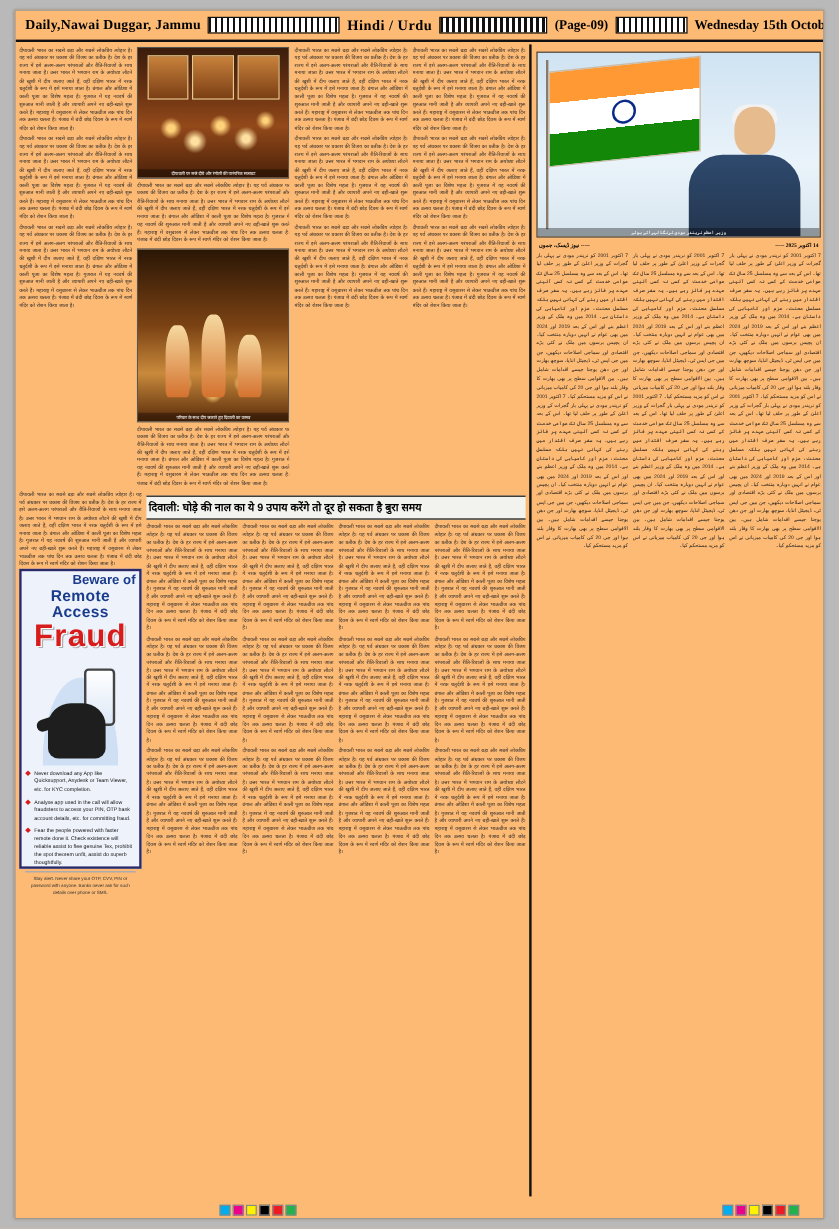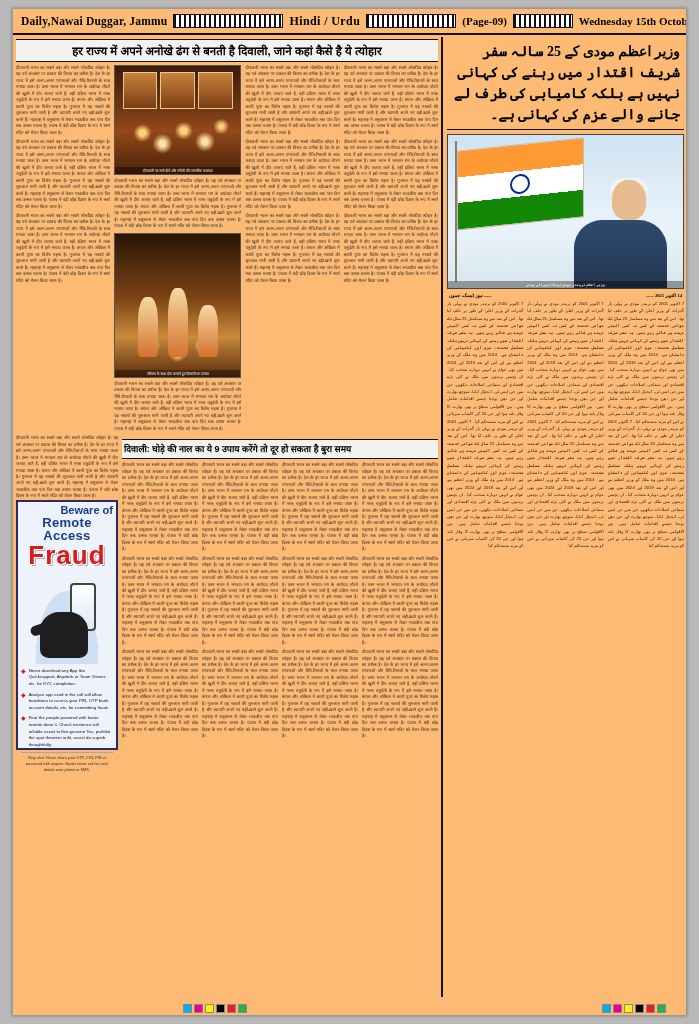--- a/index.html
+++ b/index.html
@@ -345,21 +345,20 @@
     <div class="mh-bars2"></div>
     <div class="mh-page">(Page-09)</div>
     <div class="mh-bars3"></div>
     <div class="mh-date">Wednesday 15th October 2025</div>
   </div>
 
   <div class="body-wrap">
 
     <div class="left-side">
 
-      <div class="hi-banner">हर राज्य में अपने अनोखे ढंग से बनती है दिवाली, जाने कहां कैसे है ये त्योहार</div>
 
       <div class="cols">
 
         <div class="col">
           <div class="tcol">दीपावली भारत का सबसे बड़ा और सबसे लोकप्रिय त्योहार है। यह पर्व अंधकार पर प्रकाश की विजय का प्रतीक है। देश के हर राज्य में इसे अलग-अलग परंपराओं और रीति-रिवाजों के साथ मनाया जाता है। उत्तर भारत में भगवान राम के अयोध्या लौटने की खुशी में दीप जलाए जाते हैं, वहीं दक्षिण भारत में नरक चतुर्दशी के रूप में इसे मनाया जाता है। बंगाल और ओडिशा में काली पूजा का विशेष महत्व है। गुजरात में यह नववर्ष की शुरुआत मानी जाती है और व्यापारी अपने नए बही-खाते शुरू करते हैं। महाराष्ट्र में वसुबारस से लेकर भाऊबीज तक पांच दिन तक उत्सव चलता है। पंजाब में बंदी छोड़ दिवस के रूप में स्वर्ण मंदिर को रोशन किया जाता है।</div>
           <div class="tcol" style="margin-top:3px">दीपावली भारत का सबसे बड़ा और सबसे लोकप्रिय त्योहार है। यह पर्व अंधकार पर प्रकाश की विजय का प्रतीक है। देश के हर राज्य में इसे अलग-अलग परंपराओं और रीति-रिवाजों के साथ मनाया जाता है। उत्तर भारत में भगवान राम के अयोध्या लौटने की खुशी में दीप जलाए जाते हैं, वहीं दक्षिण भारत में नरक चतुर्दशी के रूप में इसे मनाया जाता है। बंगाल और ओडिशा में काली पूजा का विशेष महत्व है। गुजरात में यह नववर्ष की शुरुआत मानी जाती है और व्यापारी अपने नए बही-खाते शुरू करते हैं। महाराष्ट्र में वसुबारस से लेकर भाऊबीज तक पांच दिन तक उत्सव चलता है। पंजाब में बंदी छोड़ दिवस के रूप में स्वर्ण मंदिर को रोशन किया जाता है।</div>
           <div class="tcol" style="margin-top:3px">दीपावली भारत का सबसे बड़ा और सबसे लोकप्रिय त्योहार है। यह पर्व अंधकार पर प्रकाश की विजय का प्रतीक है। देश के हर राज्य में इसे अलग-अलग परंपराओं और रीति-रिवाजों के साथ मनाया जाता है। उत्तर भारत में भगवान राम के अयोध्या लौटने की खुशी में दीप जलाए जाते हैं, वहीं दक्षिण भारत में नरक चतुर्दशी के रूप में इसे मनाया जाता है। बंगाल और ओडिशा में काली पूजा का विशेष महत्व है। गुजरात में यह नववर्ष की शुरुआत मानी जाती है और व्यापारी अपने नए बही-खाते शुरू करते हैं। महाराष्ट्र में वसुबारस से लेकर भाऊबीज तक पांच दिन तक उत्सव चलता है। पंजाब में बंदी छोड़ दिवस के रूप में स्वर्ण मंदिर को रोशन किया जाता है।</div>
         </div>
 
         <div class="col" style="flex:1.35">
@@ -448,21 +447,20 @@
               <div class="tcol">दीपावली भारत का सबसे बड़ा और सबसे लोकप्रिय त्योहार है। यह पर्व अंधकार पर प्रकाश की विजय का प्रतीक है। देश के हर राज्य में इसे अलग-अलग परंपराओं और रीति-रिवाजों के साथ मनाया जाता है। उत्तर भारत में भगवान राम के अयोध्या लौटने की खुशी में दीप जलाए जाते हैं, वहीं दक्षिण भारत में नरक चतुर्दशी के रूप में इसे मनाया जाता है। बंगाल और ओडिशा में काली पूजा का विशेष महत्व है। गुजरात में यह नववर्ष की शुरुआत मानी जाती है और व्यापारी अपने नए बही-खाते शुरू करते हैं। महाराष्ट्र में वसुबारस से लेकर भाऊबीज तक पांच दिन तक उत्सव चलता है। पंजाब में बंदी छोड़ दिवस के रूप में स्वर्ण मंदिर को रोशन किया जाता है।</div>
               <div class="tcol" style="margin-top:3px">दीपावली भारत का सबसे बड़ा और सबसे लोकप्रिय त्योहार है। यह पर्व अंधकार पर प्रकाश की विजय का प्रतीक है। देश के हर राज्य में इसे अलग-अलग परंपराओं और रीति-रिवाजों के साथ मनाया जाता है। उत्तर भारत में भगवान राम के अयोध्या लौटने की खुशी में दीप जलाए जाते हैं, वहीं दक्षिण भारत में नरक चतुर्दशी के रूप में इसे मनाया जाता है। बंगाल और ओडिशा में काली पूजा का विशेष महत्व है। गुजरात में यह नववर्ष की शुरुआत मानी जाती है और व्यापारी अपने नए बही-खाते शुरू करते हैं। महाराष्ट्र में वसुबारस से लेकर भाऊबीज तक पांच दिन तक उत्सव चलता है। पंजाब में बंदी छोड़ दिवस के रूप में स्वर्ण मंदिर को रोशन किया जाता है।</div>
               <div class="tcol" style="margin-top:3px">दीपावली भारत का सबसे बड़ा और सबसे लोकप्रिय त्योहार है। यह पर्व अंधकार पर प्रकाश की विजय का प्रतीक है। देश के हर राज्य में इसे अलग-अलग परंपराओं और रीति-रिवाजों के साथ मनाया जाता है। उत्तर भारत में भगवान राम के अयोध्या लौटने की खुशी में दीप जलाए जाते हैं, वहीं दक्षिण भारत में नरक चतुर्दशी के रूप में इसे मनाया जाता है। बंगाल और ओडिशा में काली पूजा का विशेष महत्व है। गुजरात में यह नववर्ष की शुरुआत मानी जाती है और व्यापारी अपने नए बही-खाते शुरू करते हैं। महाराष्ट्र में वसुबारस से लेकर भाऊबीज तक पांच दिन तक उत्सव चलता है। पंजाब में बंदी छोड़ दिवस के रूप में स्वर्ण मंदिर को रोशन किया जाता है।</div>
             </div>
           </div>
         </div>
       </div>
     </div>
 
     <div class="right-side">
-      <div class="ur-head">وزیر اعظم مودی کے 25 سالہ سفر شریف اقتدار میں رہنے کی کہانی نہیں ہے بلکہ کامیابی کی طرف لے جانے والے عزم کی کہانی ہے۔</div>
 
       <div class="ur-photo">
         <div class="pole"></div>
         <div class="flag">
           <div class="chakra"></div>
         </div>
         <div class="person">
           <div class="p-hair"></div>
           <div class="p-head"></div>
           <div class="p-body"></div>

